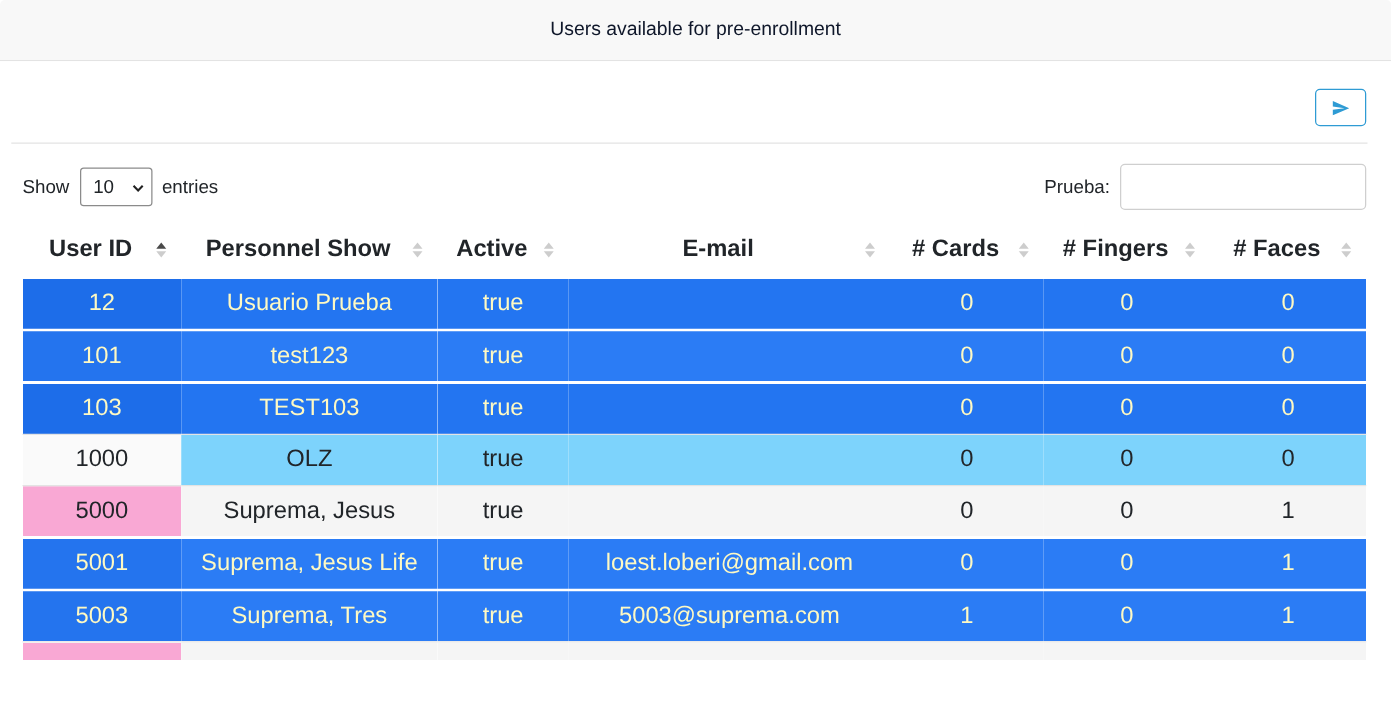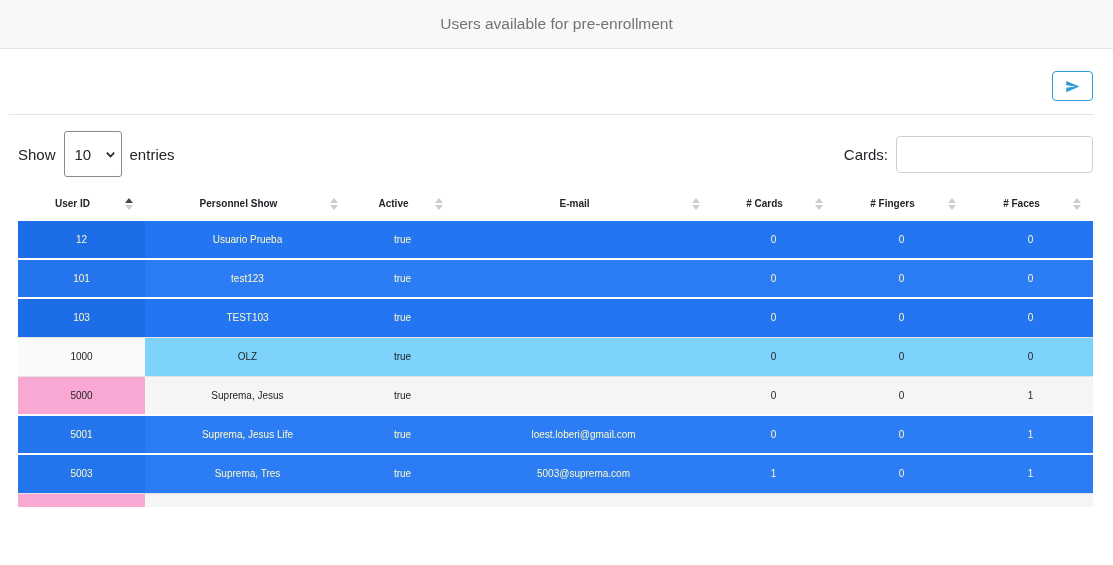--- a/index.html
+++ b/index.html
@@ -13,21 +13,21 @@
 
   
   .panel-header {
     height: 49px;
     background: #f8f8f8;
     border: 1px solid #e3e3e3;
     border-left: none; border-right: none; border-top: none;
     border-radius: 4px 4px 0 0;
     display: flex; align-items: center; justify-content: center;
     font-size: 15.5px;
-    color: #737373;
+    color: #0f172a;
   }
 
   
   .toolbar {
     padding: 22px 20px 13px 20px;
     display: flex; justify-content: flex-end; gap: 10px;
   }
   .btn {
     display: inline-flex; align-items: center; gap: 7px;
     background: #ffffff;
@@ -52,21 +52,21 @@
   
   .controls {
     display: flex; justify-content: space-between; align-items: center;
     padding: 16px 20px 11px 18px;
     gap: 24px;
   }
   .length-control { display: flex; align-items: center; gap: 8px; font-size: 15px; }
   .select-wrap { position: relative; display: inline-block; }
   .select-wrap select {
     appearance: none; -webkit-appearance: none;
-    width: 58px; height: 46px;
+    width: 58px; height: 31px;
     padding: 2px 22px 2px 10px;
     font-size: 15px; font-family: inherit; color: #212529;
     background: #fff;
     border: 1px solid #8b8b8b; border-radius: 3px;
   }
   .select-chevron {
     position: absolute; right: 6px; top: 50%;
     transform: translateY(-46%);
     pointer-events: none; color: #222;
     display: inline-flex;
@@ -78,21 +78,21 @@
     padding: 6px 10px; font-size: 15px; font-family: inherit;
     outline: none; background: #fff;
   }
 
   
   table.users-table {
     border-collapse: collapse;
     margin: 0 20px 0 18px;
     width: 1075px;
     table-layout: fixed;
-    font-size: 10px;
+    font-size: 19px;
   }
   thead th {
     font-weight: 700;
     color: #212529;
     text-align: center;
     padding: 10px 26px 10px 8px;
     border-bottom: 1px solid #d7d7d7;
     position: relative;
     cursor: pointer;
     white-space: nowrap;
@@ -166,21 +166,21 @@
         </select>
         <span class="select-chevron">
           <svg width="11" height="11" viewBox="0 0 12 12" fill="none" stroke="currentColor" stroke-width="1.8">
               <polyline points="2,4 6,8.2 10,4"></polyline>
             </svg>
         </span>
       </span>
       <span>entries</span>
     </div>
     <div class="search-control">
-      <label>Cards:</label>
+      <label>Prueba:</label>
       <input type="text" value="" style="">
     </div>
   </div>
 
   <table class="users-table">
     <colgroup>
       <col style="width:127px">
         <col style="width:205px">
         <col style="width:105px">
       <col style="width:257px">

